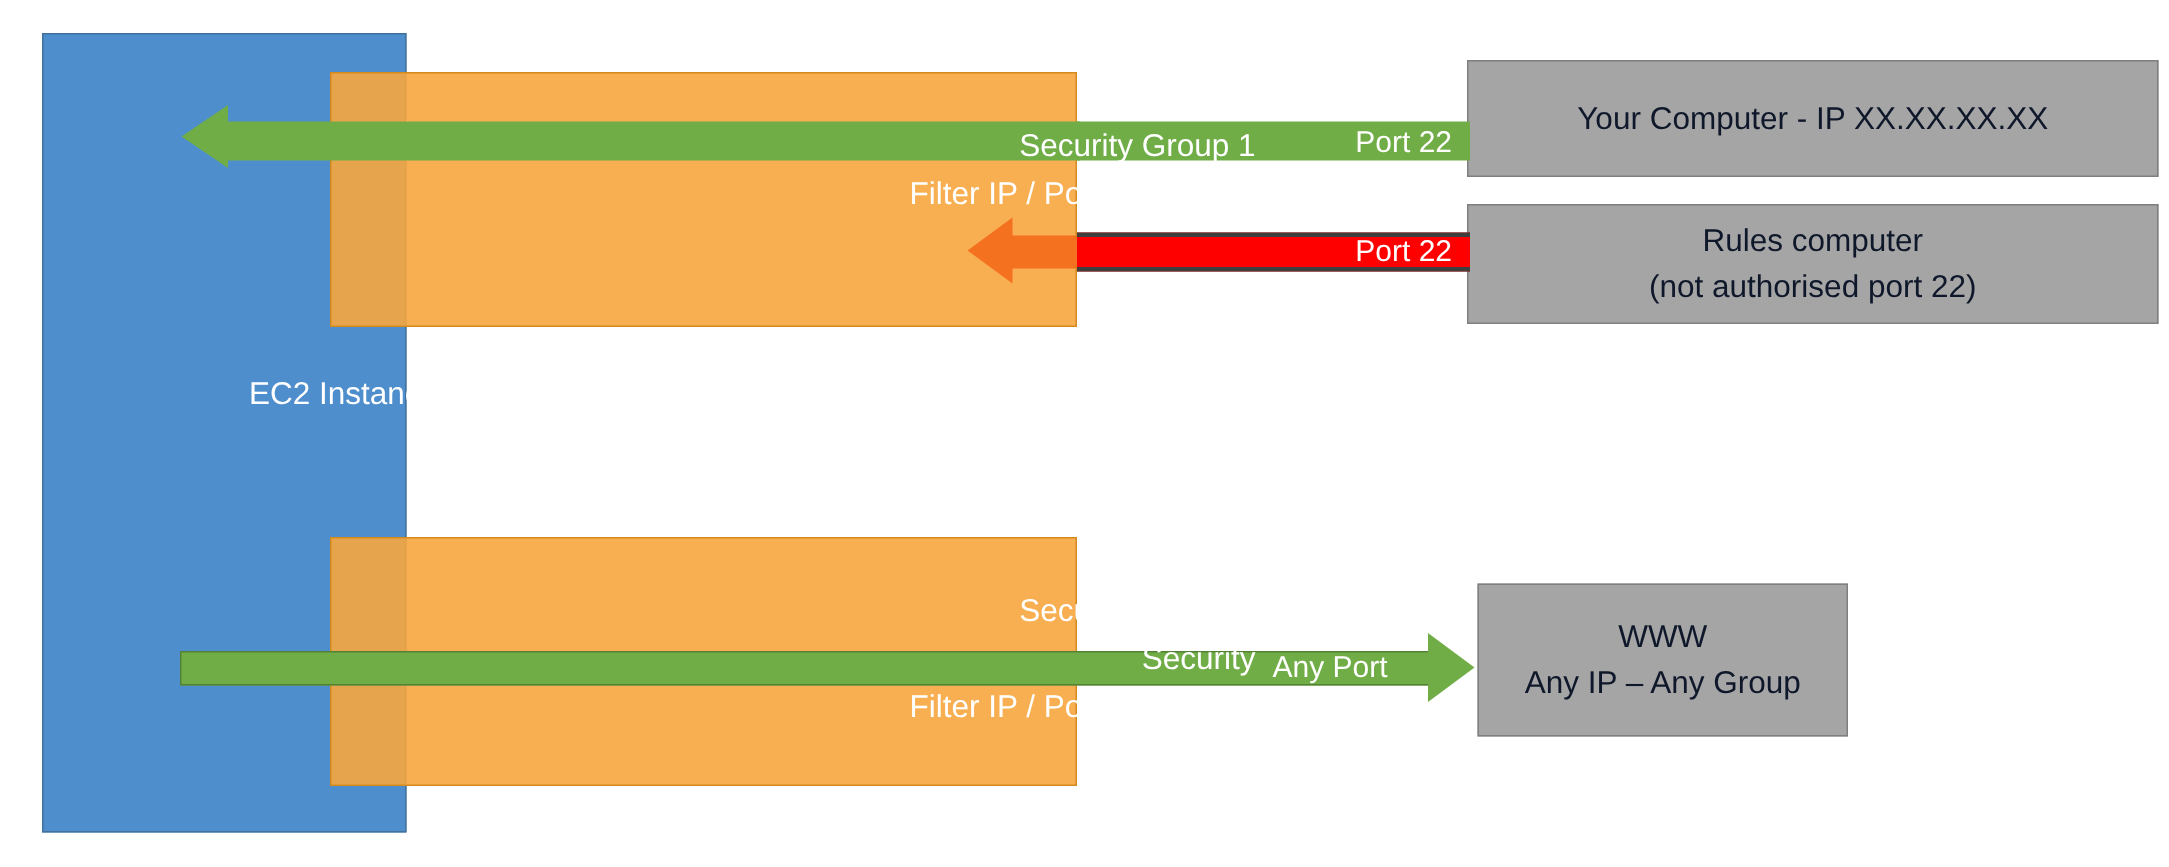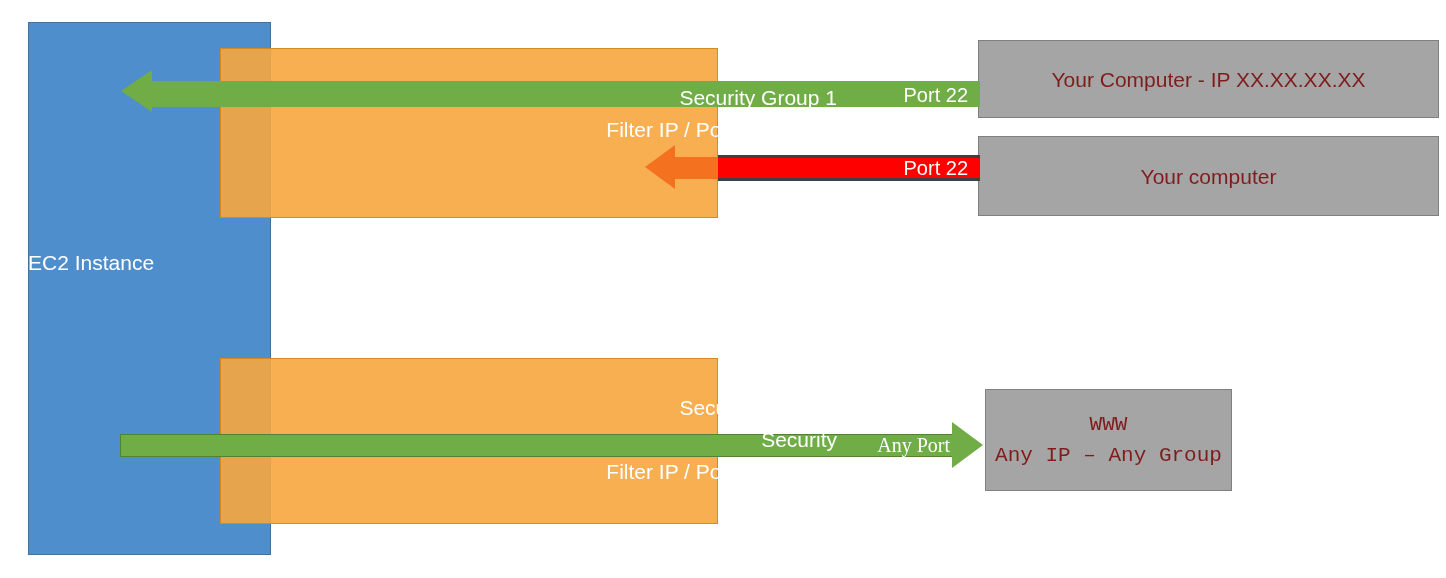--- a/index.html
+++ b/index.html
@@ -25,21 +25,21 @@
     left: 28px; top: 22px;
     width: 243px; height: 533px;
     background: #4E8ECC;
     border: 1px solid #41719C;
     box-sizing: border-box;
     z-index: 2;
   }
   .ec2-label {
     left: 28px; top: 248px;
     width: 264px;
-    text-align: left;
+    text-align: right;
     color: #ffffff;
     font-size: 21px;
     line-height: 30px;
     z-index: 7;
     pointer-events: none;
   }
 
   
   .sg-box {
     background: rgba(247,166,63,0.90);
@@ -61,33 +61,33 @@
     padding-left: 40px;
   }
   .sg-text-in  { left: 220px; top: 82px; }
   .sg-text-out { left: 220px; top: 392px; }
 
   
   .gray-box {
     background: #A5A5A5;
     border: 1px solid #7F7F7F;
     box-sizing: border-box;
-    color: #7f1d1d;
+    color: #0f172a;
     font-size: 21px;
     line-height: 31px;
     text-align: center;
     display: flex;
     flex-direction: column;
     justify-content: center;
     align-items: center;
     z-index: 3;
   }
   .gray-your-computer { left: 978px; top: 40px;  width: 461px; height: 78px; }
   .gray-other-computer{ left: 978px; top: 136px; width: 461px; height: 80px; }
-  .gray-www           { left: 985px; top: 389px; width: 247px; height: 102px; font-family: Liberation Mono, monospace; }
+  .gray-www           { left: 985px; top: 389px; width: 247px; height: 102px; }
 
   
   
   .arrow-green-in-head {
     left: 121px; top: 70px;
     width: 0; height: 0;
     border-top: 21px solid transparent;
     border-bottom: 21px solid transparent;
     border-right: 31px solid #70AD47;
     z-index: 5;
@@ -162,29 +162,28 @@
   }
   .arrow-green-out-head {
     left: 952px; top: 422px;
     width: 0; height: 0;
     border-top: 23px solid transparent;
     border-bottom: 23px solid transparent;
     border-left: 31px solid #70AD47;
     z-index: 5;
   }
   .label-anyport {
-    left: 700px; top: 434px;
+    left: 675px; top: 434px;
     width: 250px; height: 23px;
     line-height: 23px;
     text-align: right;
     color: #ffffff;
     font-size: 20px;
     z-index: 9;
     pointer-events: none;
-    font-family: Liberation Serif, serif;
   }
 </style>
 </head>
 <body>
 
 <div id="canvas">
 
   <div class="abs ec2-box"></div>
   <div class="abs ec2-label">
     <div>EC2 Instance</div>
@@ -215,21 +214,22 @@
 
   <div class="abs arrow-green-out-shaft"></div>
   <div class="abs arrow-green-out-head"></div>
   <div class="abs label-anyport">Any Port</div>
 
   <div class="abs gray-box gray-your-computer">
     <div>Your Computer - IP XX.XX.XX.XX</div>
   </div>
 
   <div class="abs gray-box gray-other-computer">
-    <div>Your computer</div>
+    <div>Rules computer</div>
+    <div>(not authorised port 22)</div>
   </div>
 
   <div class="abs gray-box gray-www">
     <div>WWW</div>
     <div>Any IP – Any Group</div>
   </div>
 
 </div>
 
 </body></html>

